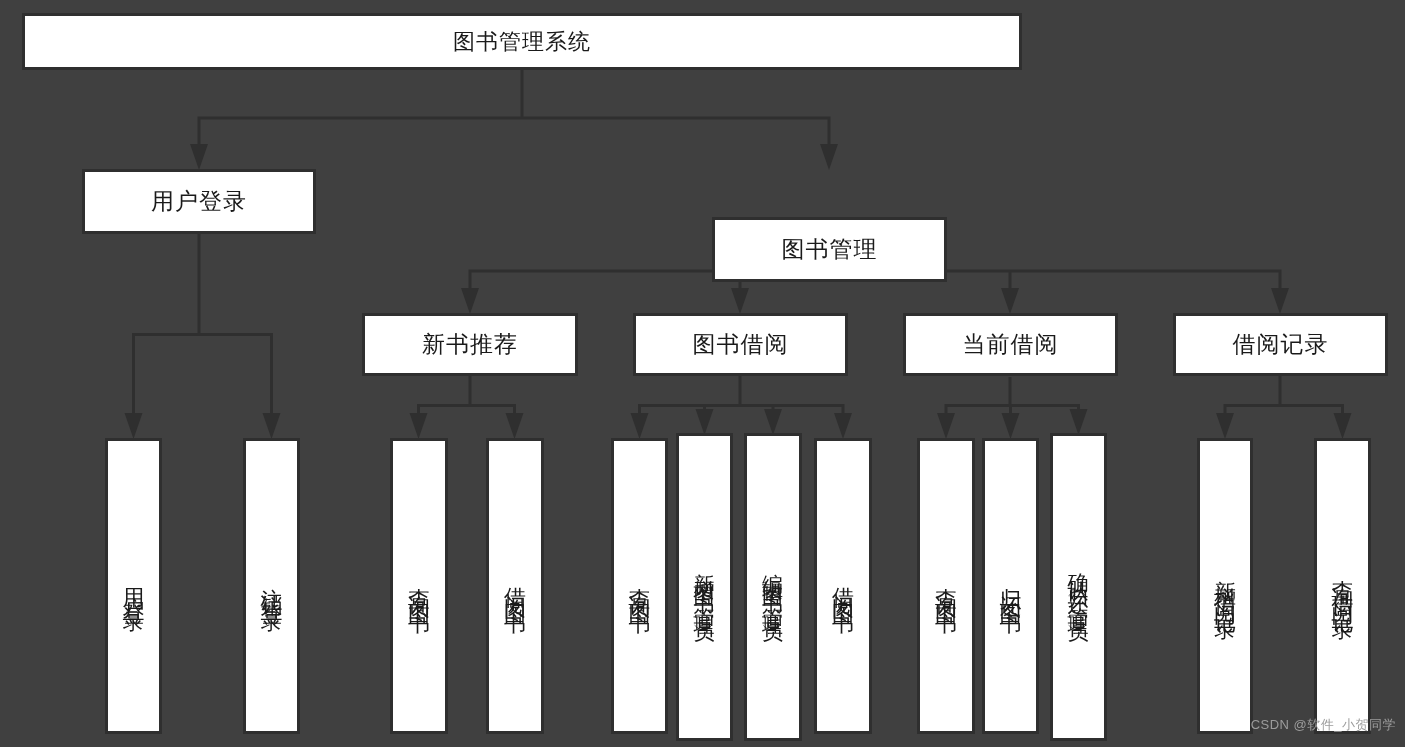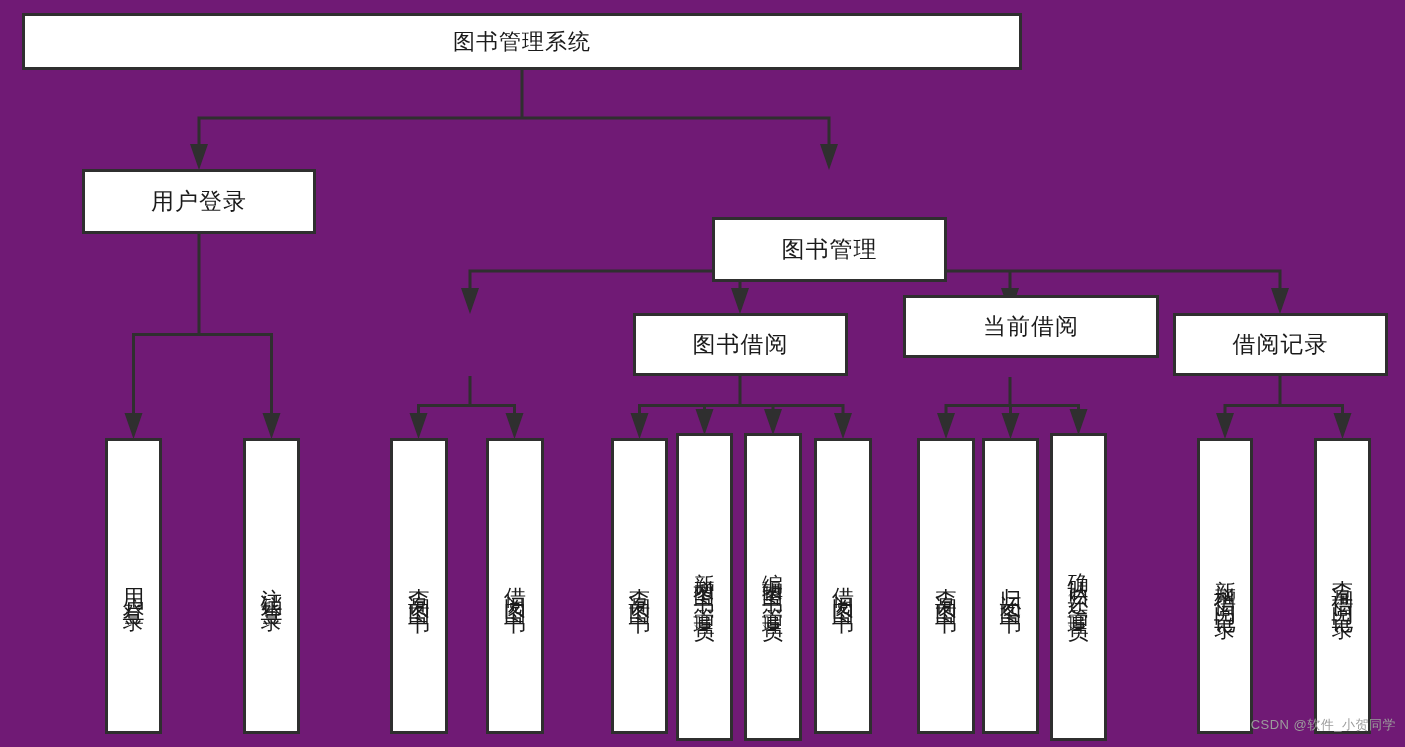--- a/index.html
+++ b/index.html
@@ -5,21 +5,21 @@
   html, body {
     margin: 0;
     padding: 0;
     background: #ffffff;
     font-family: "Liberation Sans", sans-serif;
   }
   #stage {
     position: relative;
     width: 1405px;
     height: 747px;
-    background: #701a75;
+    background: #404040;
     overflow: hidden;
   }
   .box {
     position: absolute;
     box-sizing: border-box;
     border: 3px solid #2f2f2f;
     background: #ffffff;
     display: flex;
     align-items: center;
     justify-content: center;
@@ -106,24 +106,27 @@
     <span class="root-label">图书管理系统</span>
   </div>
 
   <div class="box" style="left:82px; top:169px; width:234px; height:65px;">
     <span class="h-label">用户登录</span>
   </div>
   <div class="box" style="left:712px; top:169px; width:235px; height:65px;margin-top:48px;">
     <span class="h-label">图书管理</span>
   </div>
 
+  <div class="box" style="left:362px; top:313px; width:216px; height:63px;">
+    <span class="h-label">新书推荐</span>
+  </div>
   <div class="box" style="left:633px; top:313px; width:215px; height:63px;">
     <span class="h-label">图书借阅</span>
   </div>
-  <div class="box" style="left:903px; top:295px; width:256px; height:63px;text-align:right;">
+  <div class="box" style="left:903px; top:313px; width:215px; height:63px;text-align:right;">
     <span class="h-label">当前借阅</span>
   </div>
   <div class="box" style="left:1173px; top:313px; width:215px; height:63px;">
     <span class="h-label">借阅记录</span>
   </div>
 
   <div class="box" style="left:105px; top:438px; width:57px; height:296px;">
     <span class="v-text">用户登录</span>
   </div>
   <div class="box" style="left:243px; top:438px; width:57px; height:296px;">

